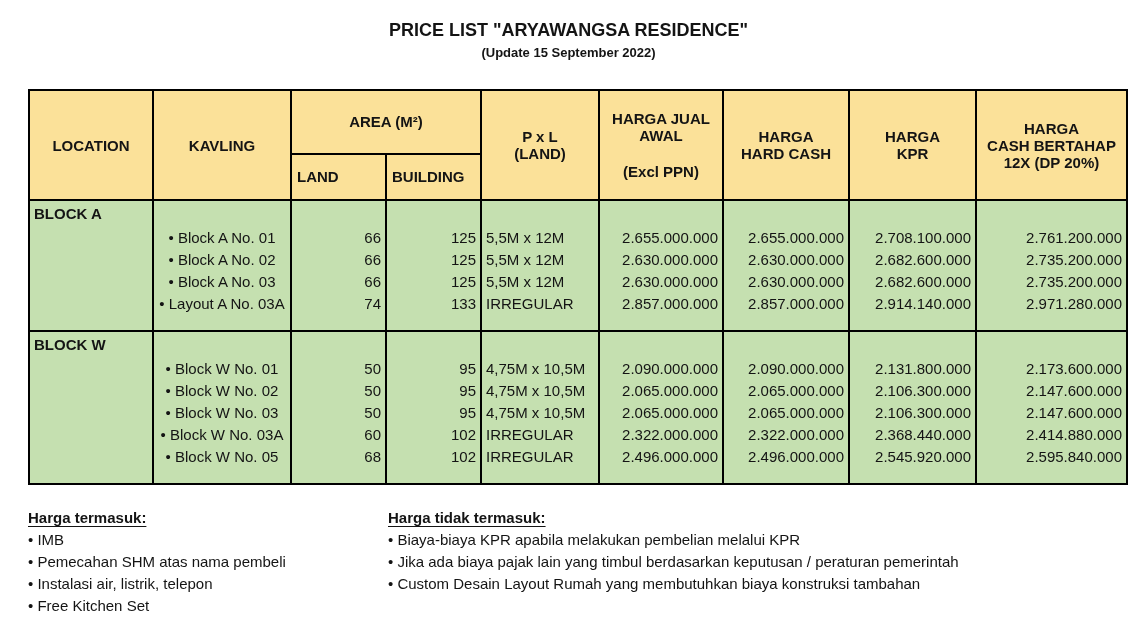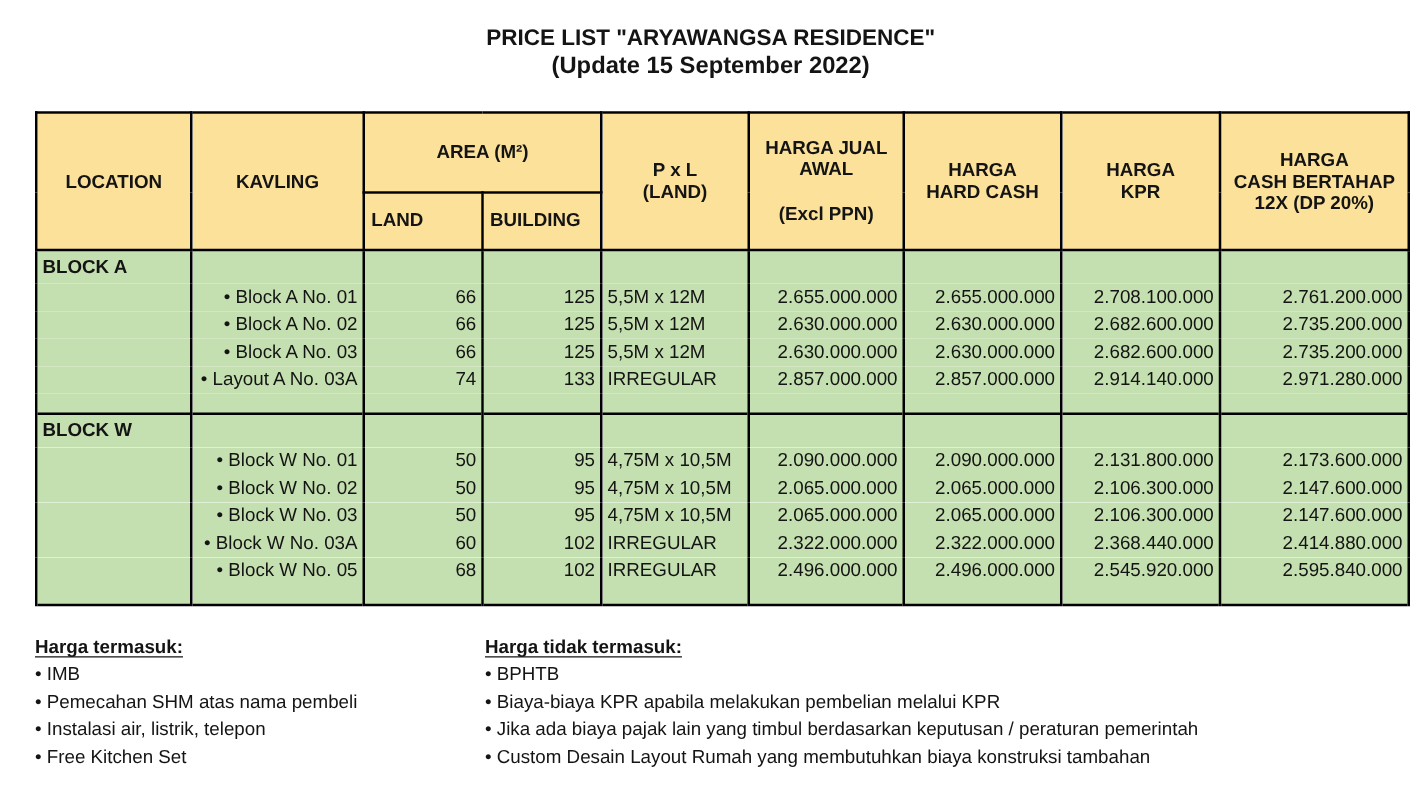--- a/index.html
+++ b/index.html
@@ -11,21 +11,21 @@
   * { box-sizing: border-box; }
   html, body { margin: 0; padding: 0; }
   body {
     width: 1137px; height: 644px;
     background: #ffffff;
     font-family: "Liberation Sans", sans-serif;
     color: var(--text-color);
   }
   .page { position: relative; width: 1137px; height: 644px; background: #fff; overflow: hidden; padding-top: 20px; }
   .title { text-align: center; font-weight: bold; font-size: 18px; line-height: 21px; }
-  .subtitle { text-align: center; font-weight: bold; font-size: 19px; line-height: 15px; margin-top: 4px; }
+  .subtitle { text-align: center; font-weight: bold; font-size: 13px; line-height: 15px; margin-top: 4px; }
 
   table.price {
     border-collapse: collapse; table-layout: fixed;
     width: 1098px; margin: 29px 0 0 28px;
     border: 2px solid var(--border-color);
   }
   .price th {
     background: var(--header-bg);
     border: 2px solid var(--border-color);
     font-size: 15px; line-height: 17px; font-weight: bold;
@@ -45,21 +45,21 @@
     border-right: 2px solid var(--border-color);
     font-size: 15px; line-height: 22px;
     white-space: nowrap; overflow: hidden;
     padding: 0 4px; vertical-align: middle;
   }
   .price tbody tr { height: 22px; }
   .price tbody tr.section-label-row { height: 27px; }
   .price tbody tr.pad-row { height: 16px; }
   .price tbody tr.section-start td { border-top: 2px solid var(--border-color); }
   .col-location { text-align: left; font-weight: bold; padding-left: 4px; margin-top: 36px; }
-  .col-kavling  { text-align: right; padding-left: 7px; }
+  .col-kavling  { text-align: center; padding-left: 7px; }
   .data-row .col-kavling::before { content: "\2022  "; }
   .col-land, .col-building { text-align: right; padding-right: 4px; }
   .col-pxl { text-align: left; padding-left: 4px; }
   .col-jual, .col-hard_cash, .col-kpr, .col-bertahap { text-align: right; padding-right: 6px; }
 
   .notes { display: flex; margin: 22px 0 0 28px; }
   .notes-col { font-size: 15px; line-height: 22px; }
   .notes-col.left { width: 330px; }
   .notes-col.right { width: 740px; margin-left: 30px; }
   .notes-title { font-weight: bold; text-decoration: underline; text-underline-offset: 3px; }
@@ -267,21 +267,20 @@
       <ul>
         <li>IMB</li>
         <li>Pemecahan SHM atas nama pembeli</li>
         <li>Instalasi air, listrik, telepon</li>
         <li>Free Kitchen Set</li>
       </ul>
     </div>
     <div class="notes-col right">
       <div class="notes-title">Harga tidak termasuk:</div>
       <ul>
-        <li>BPHTB</li>
         <li>Biaya-biaya KPR apabila melakukan pembelian melalui KPR</li>
         <li>Jika ada biaya pajak lain yang timbul berdasarkan keputusan / peraturan pemerintah</li>
         <li>Custom Desain Layout Rumah yang membutuhkan biaya konstruksi tambahan</li>
       </ul>
     </div>
   </div>
 
 </div>
 
 </body></html>

